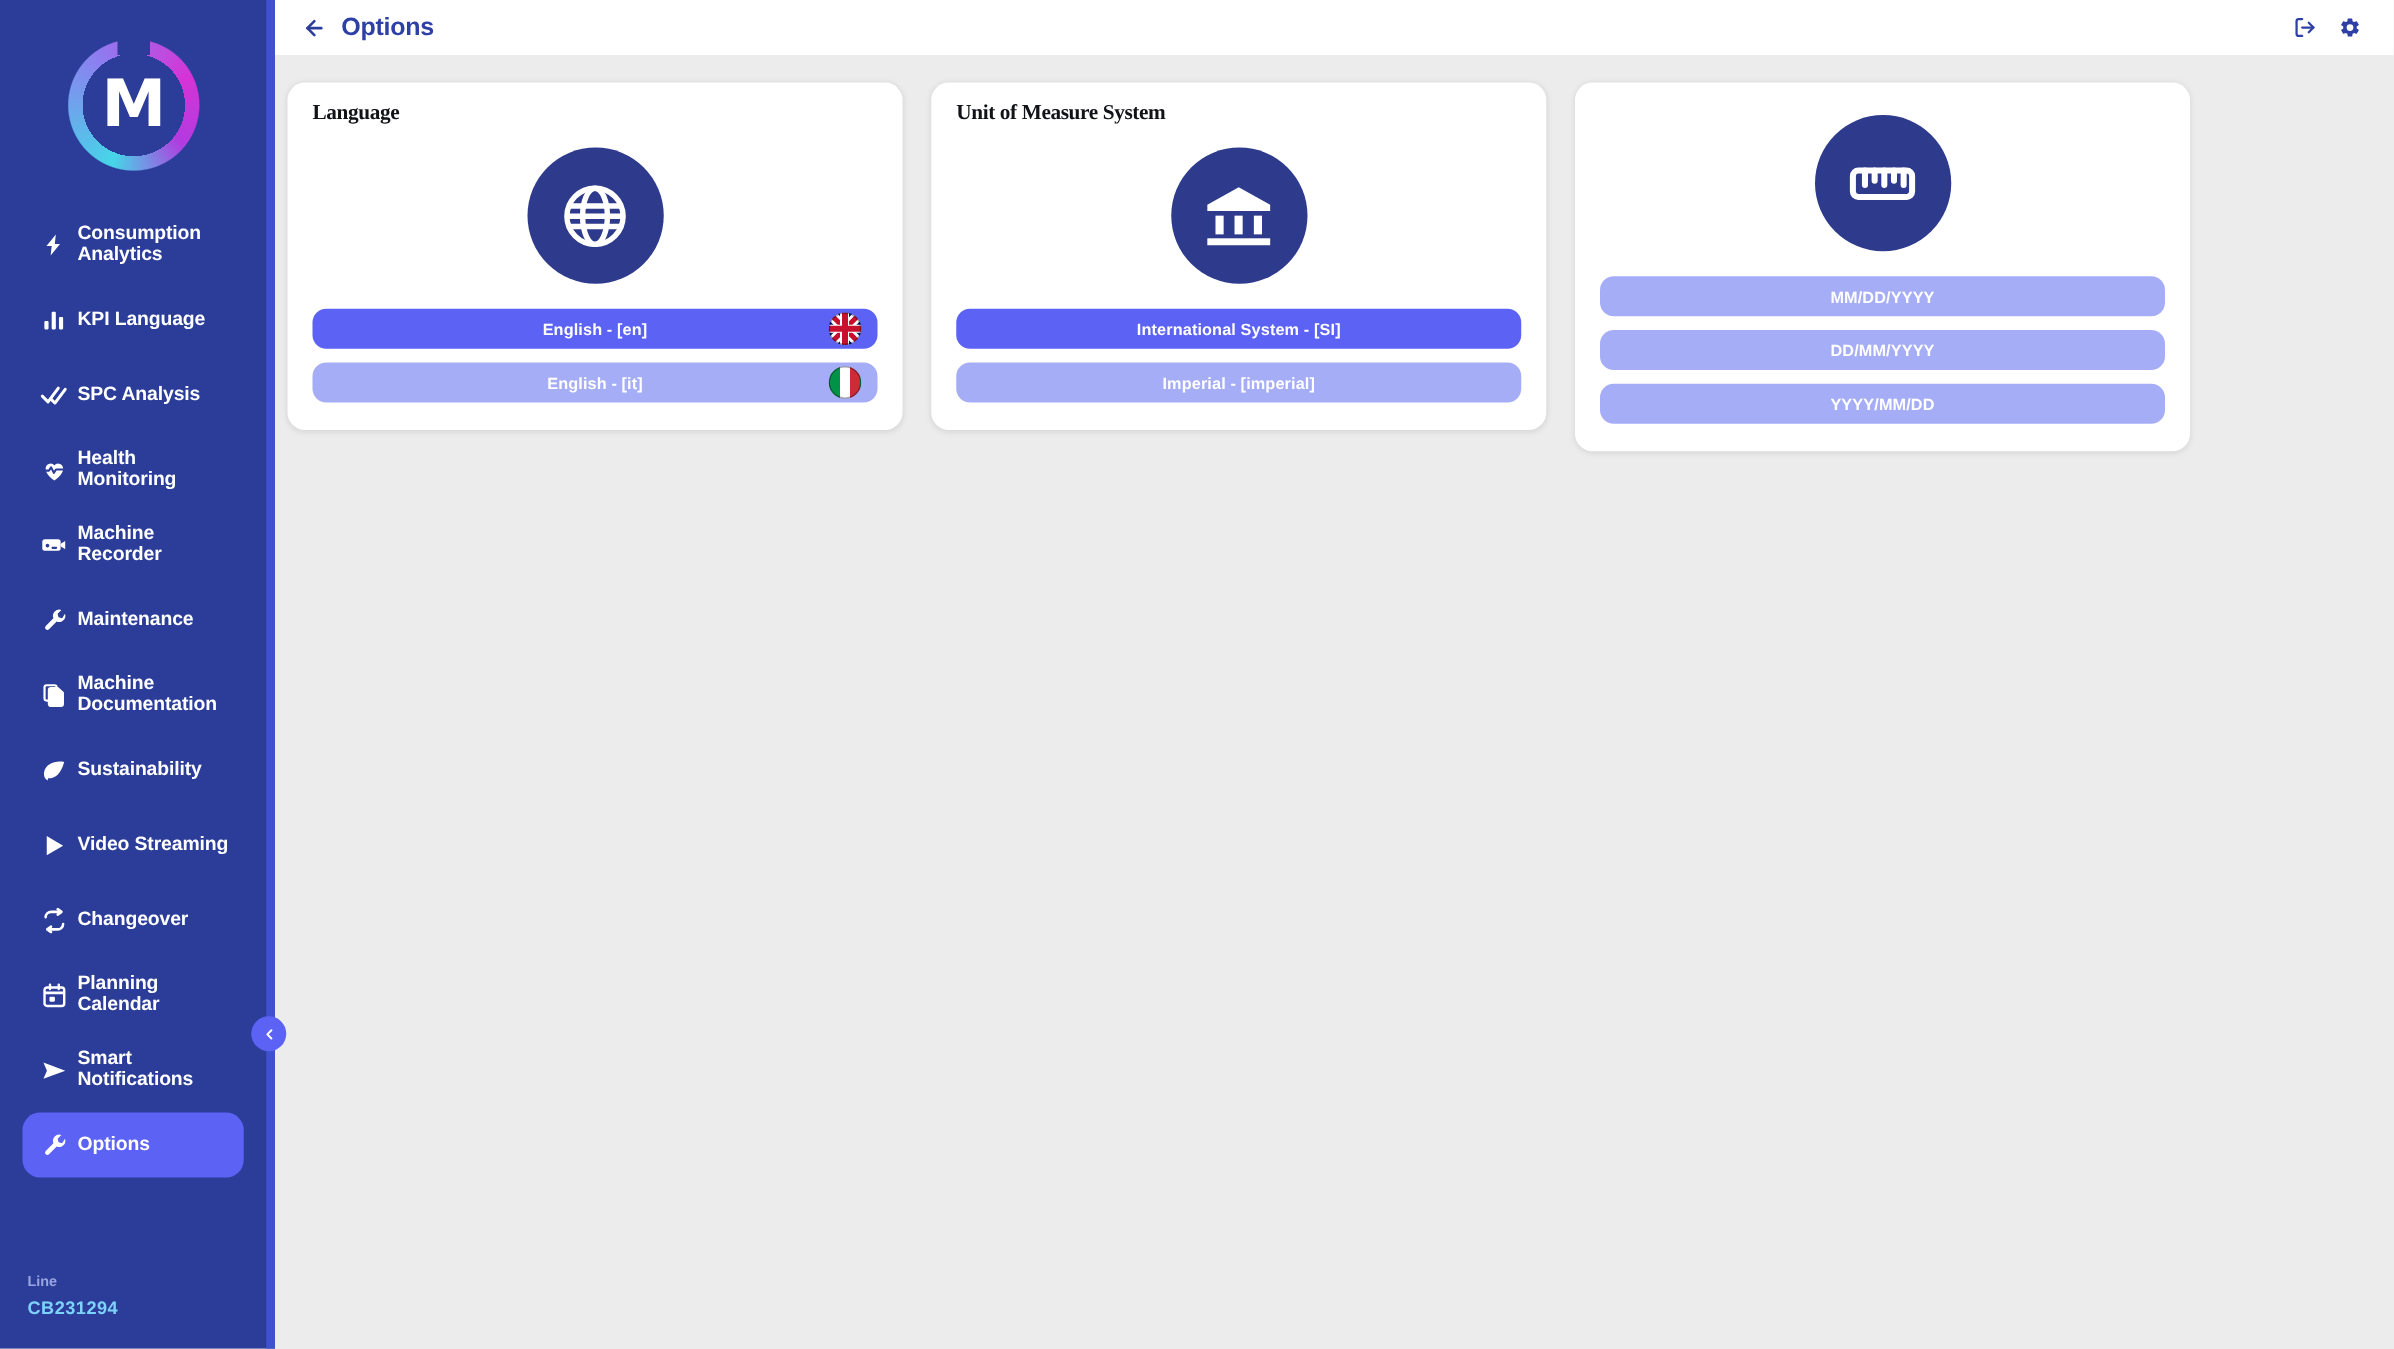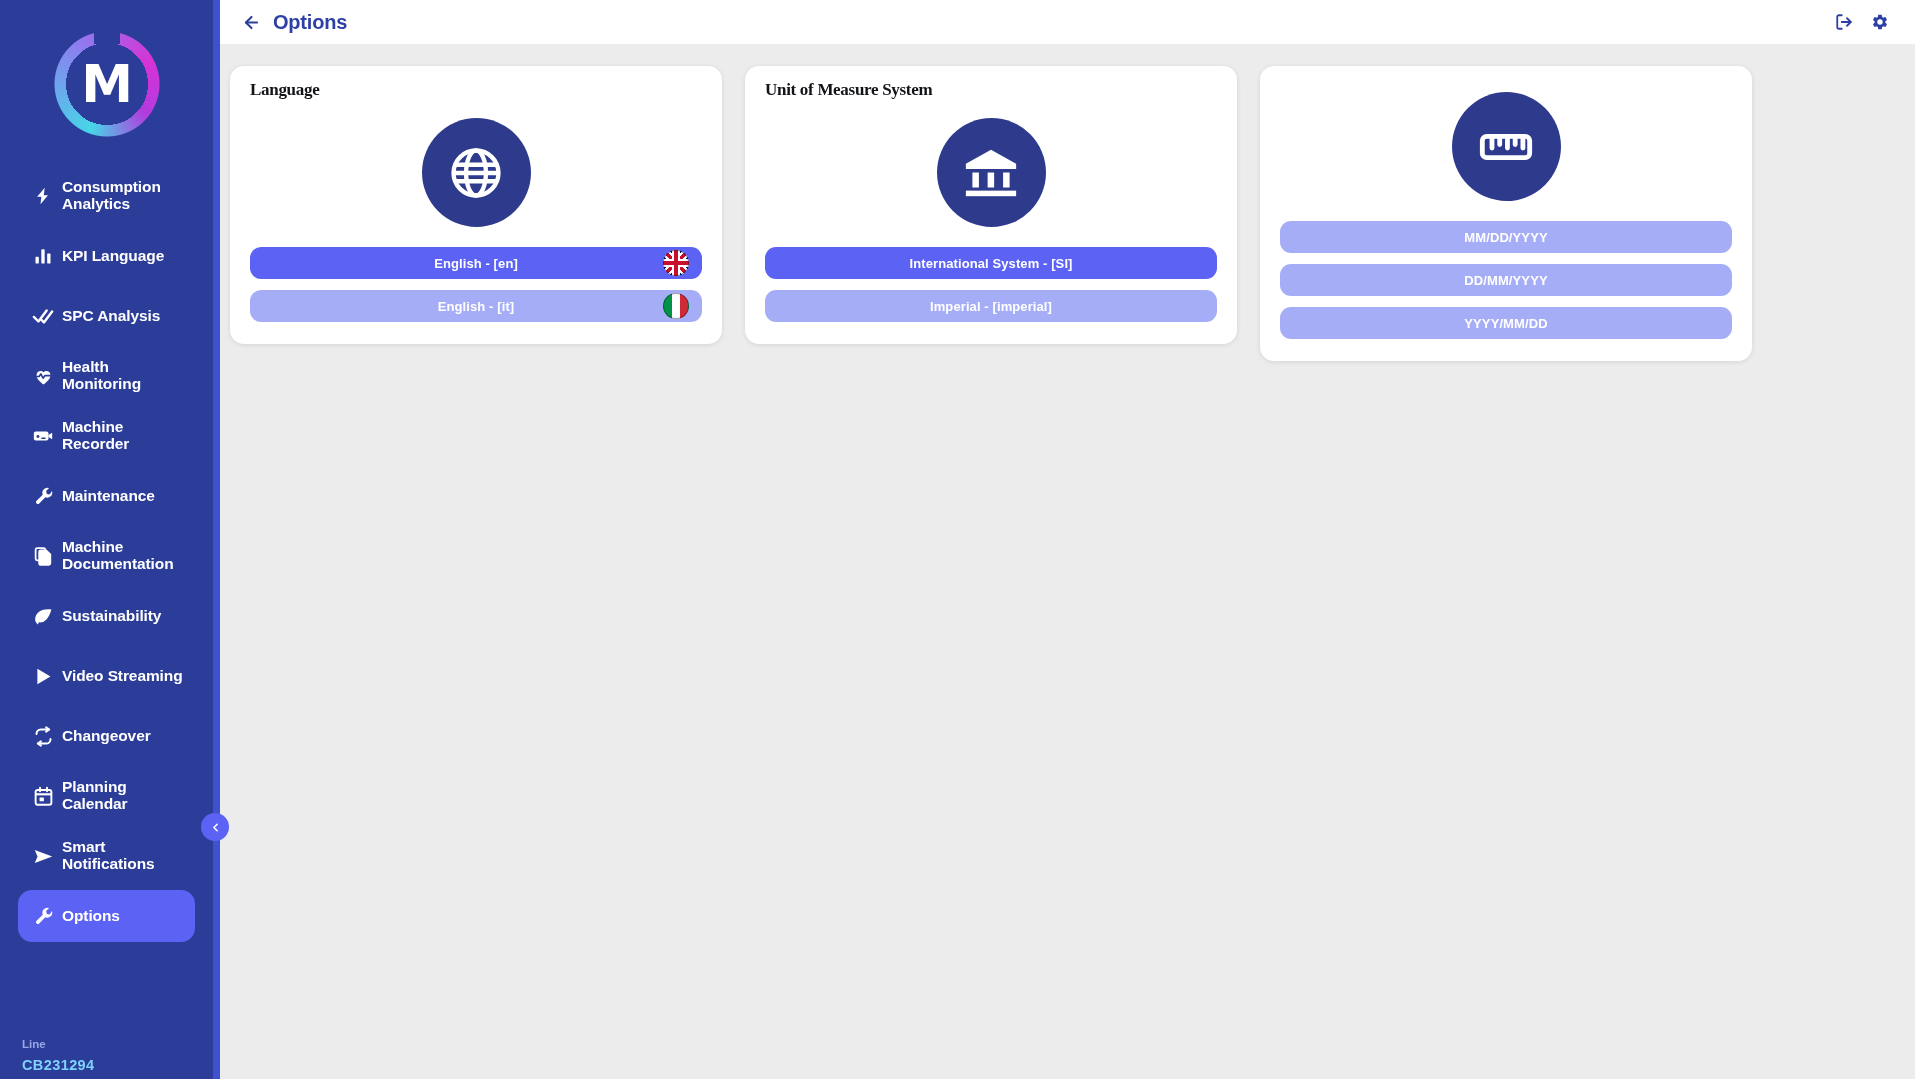--- a/index.html
+++ b/index.html
@@ -60,21 +60,21 @@
     width: 26px; flex: 0 0 26px;
     display: flex; align-items: center; justify-content: center;
     color: #fff;
   }
   .nav-ico svg { display: block; }
   .nav-label {
     font-size: 15.5px; font-weight: 700; line-height: 1.08;
     letter-spacing: -0.1px; max-width: 130px;
   }
 
-  .line-block { padding: 8px 0 6px 22px; }
+  .line-block { padding: 8px 0 24px 22px; }
   .line-label { color: #9aa6e0; font-size: 11.5px; font-weight: 600; margin-bottom: 7px; }
   .line-value { color: #7dd3fc; font-size: 14.5px; font-weight: 600; letter-spacing: .4px; }
 
   .collapse-btn {
     position: absolute; right: -16px; bottom: 238px;
     width: 28px; height: 28px; border-radius: 50%;
     background: #5b62f4; color: #fff;
     display: flex; align-items: center; justify-content: center;
     cursor: pointer; z-index: 5;
   }

